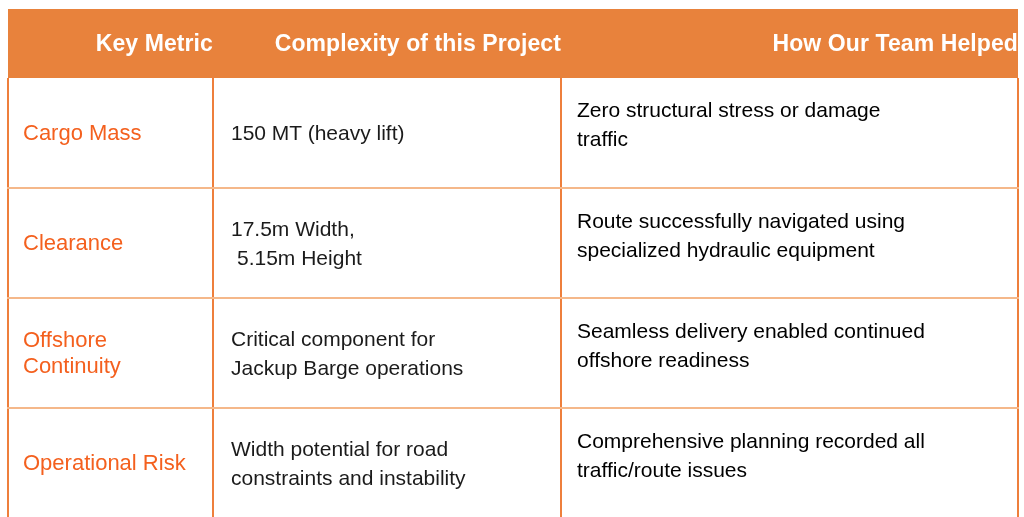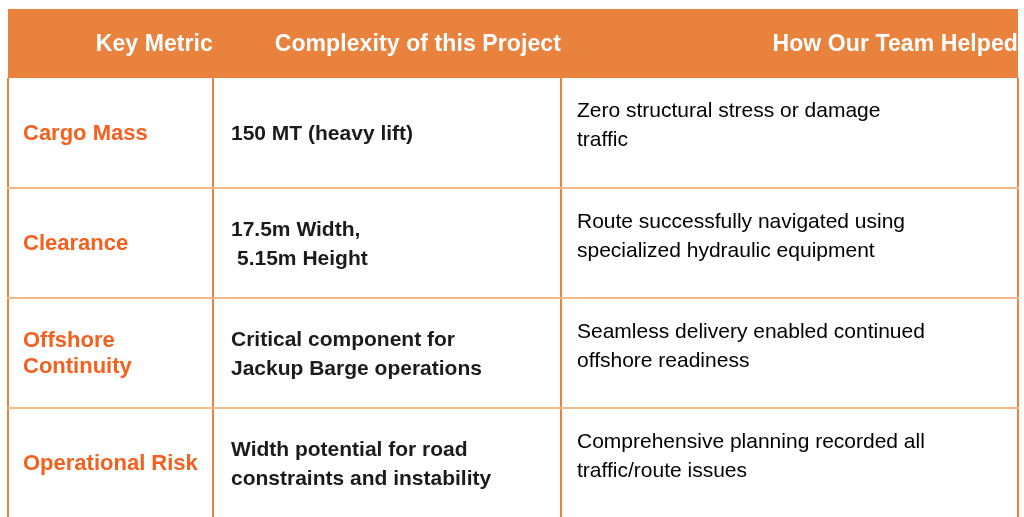--- a/index.html
+++ b/index.html
@@ -63,28 +63,28 @@
   }
   tbody tr td:first-child {
     border-left: 2px solid #EE7F3C;
   }
   tbody tr:last-child td {
     border-bottom: 2px solid #EE7F3C;
   }
 
   td.key {
     color: #F4601E;
-    font-weight: bold;
+    font-weight: normal;
     font-size: 22px;
     line-height: 26px;
     padding: 0 8px 0 14px;
   }
   td.mid {
     color: #1b1b1b;
-    font-weight: bold;
+    font-weight: normal;
     font-size: 21px;
     line-height: 29px;
     padding: 0 10px 0 17px;
   }
   td.help {
     color: #000000;
     font-weight: normal;
     font-size: 21px;
     line-height: 29px;
     padding: 0 10px 17px 15px;

